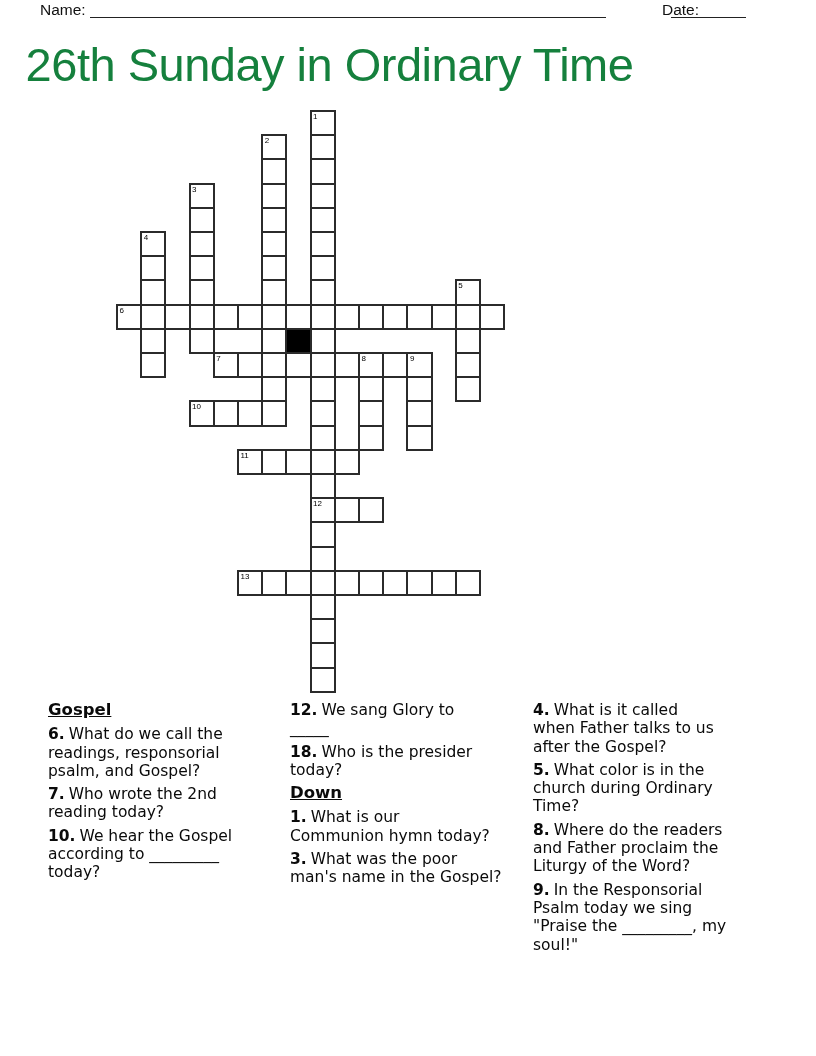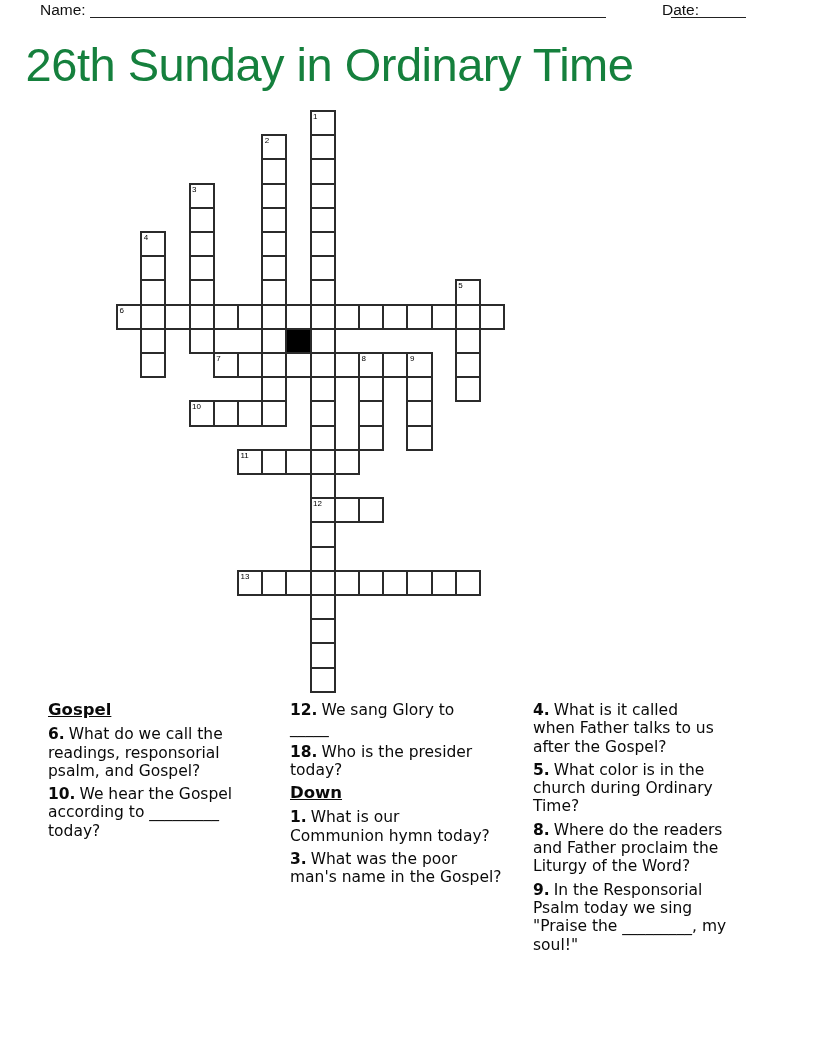--- a/index.html
+++ b/index.html
@@ -195,20 +195,22 @@
     <div class="cell" style="left: 309.6px; top: 618.2px;"></div>
     <div class="cell" style="left: 309.6px; top: 642.4px;"></div>
     <div class="cell" style="left: 309.6px; top: 666.6px;"></div>
   </div>
 
 <div class="clue-col" id="clue-col-0">
     <div class="clue-heading">Gospel</div>
     <div class="clue"><span class="clue-num">6.</span><span class="clue-text">What do we call the
 readings, responsorial
 psalm, and Gospel?</span></div>
+    <div class="clue"><span class="clue-num">7.</span><span class="clue-text">Who wrote the 2nd
+reading today?</span></div>
     <div class="clue"><span class="clue-num">10.</span><span class="clue-text">We hear the Gospel
 according to _________
 today?</span></div>
   </div>
 <div class="clue-col" id="clue-col-1">
     <div class="clue"><span class="clue-num">12.</span><span class="clue-text">We sang Glory to
 _____</span></div>
     <div class="clue"><span class="clue-num">18.</span><span class="clue-text">Who is the presider
 today?</span></div>
     <div class="clue-heading">Down</div>

